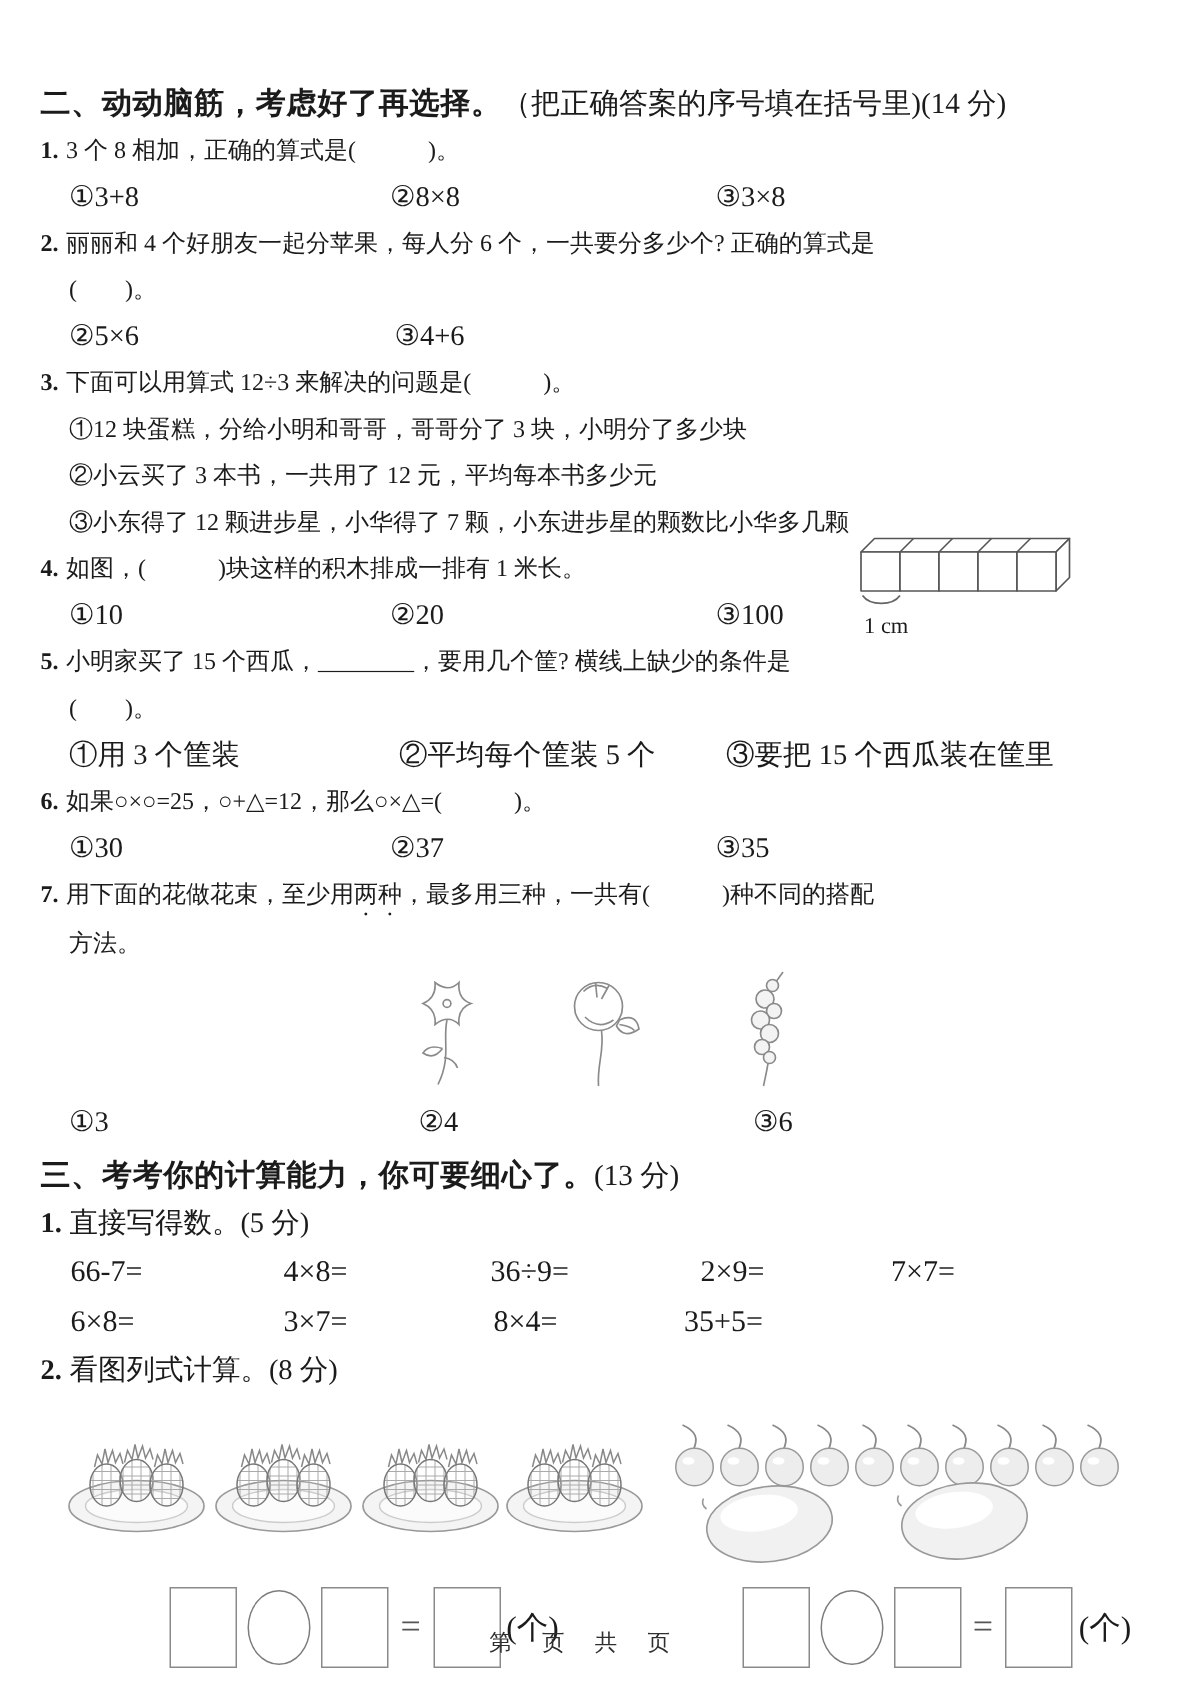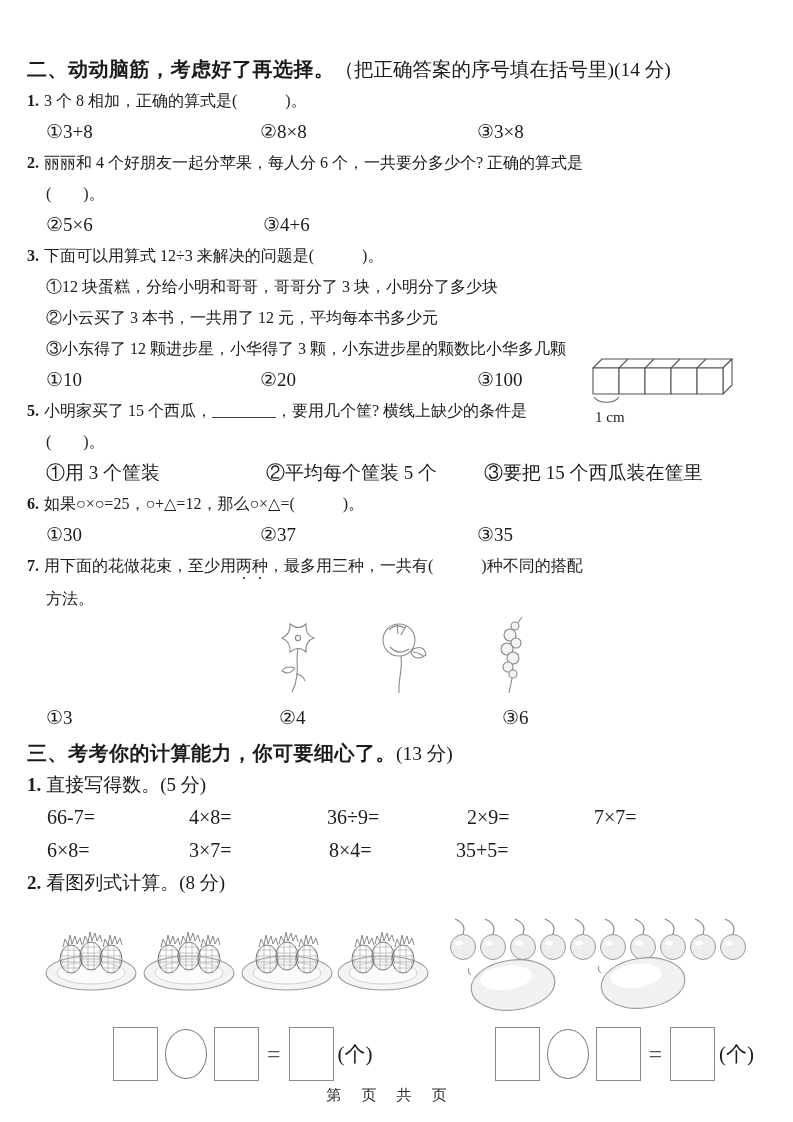--- a/index.html
+++ b/index.html
@@ -26,21 +26,21 @@
   .opt-row { display:flex; font-size:19px; line-height:31px; padding-left:19px; white-space:nowrap; }
   .opt-row .c1 { width:214px; } .opt-row .c2 { width:217px; }
   .opt-row.q5 .c1 { width:220px; } .opt-row.q5 .c2 { width:218px; }
   .opt-row.q7 .c1 { width:233px; } .opt-row.q7 .c2 { width:223px; }
 
   .emdot {
     text-emphasis:dot; text-emphasis-position:under right;
     -webkit-text-emphasis:dot; -webkit-text-emphasis-position:under right;
   }
 
-  .blocks-fig { position:absolute; left:591px; top:352px; width:170px;font-family:Liberation Serif, serif; }
+  .blocks-fig { position:absolute; left:572px; top:352px; width:170px;font-family:Liberation Serif, serif; }
   .blocks-fig .cm-label { font-size:15px; padding-left:4px; line-height:14px; }
 
   .flowers-row { display:flex; align-items:flex-end; height:80px; padding-left:238px; }
   .flowers-row svg { display:block; }
   .flower-gap1 { margin-left:40px; } .flower-gap2 { margin-left:60px; }
 
   .calc-label { font-size:19px; line-height:32px; white-space:nowrap; }
   .calc-row { display:flex; padding-left:20px; font-size:20px; line-height:33px; white-space:nowrap; }
   .calc-row .k1 { width:142px; } .calc-row .k2 { width:138px; }
   .calc-row .k3 { width:140px; } .calc-row .k4 { width:127px; }
@@ -88,22 +88,25 @@
   <div class="opt-row">
     <span class="c2">②5×6</span>
     <span>③4+6</span>
   </div>
 
   <div class="q-line">
     <span class="qnum">3.</span><span>下面可以用算式 12÷3 来解决的问题是(　　　)。</span>
   </div>
   <div class="q-line indent">①12 块蛋糕，分给小明和哥哥，哥哥分了 3 块，小明分了多少块</div>
   <div class="q-line indent">②小云买了 3 本书，一共用了 12 元，平均每本书多少元</div>
-  <div class="q-line indent">③小东得了 12 颗进步星，小华得了 3 颗，小东进步星的颗数比小华多几颗</div>
-
+  <div class="q-line indent">③小东得了 12 颗进步星，小华得了 7 颗，小东进步星的颗数比小华多几颗</div>
+
+  <div class="q-line">
+    <span class="qnum">4.</span><span>如图，(　　　)块这样的积木排成一排有 1 米长。</span>
+  </div>
   <div class="opt-row">
     <span class="c1">①10</span>
     <span class="c2">②20</span>
     <span>③100</span>
   </div>
 
   <div class="blocks-fig">
     <svg width="150" height="54" viewBox="0 0 150 54">
       <g fill="#ffffff" stroke="#555" stroke-width="1.1" stroke-linejoin="round">
         <polygon points="2,16 11,7 141,7 132,16"></polygon>

